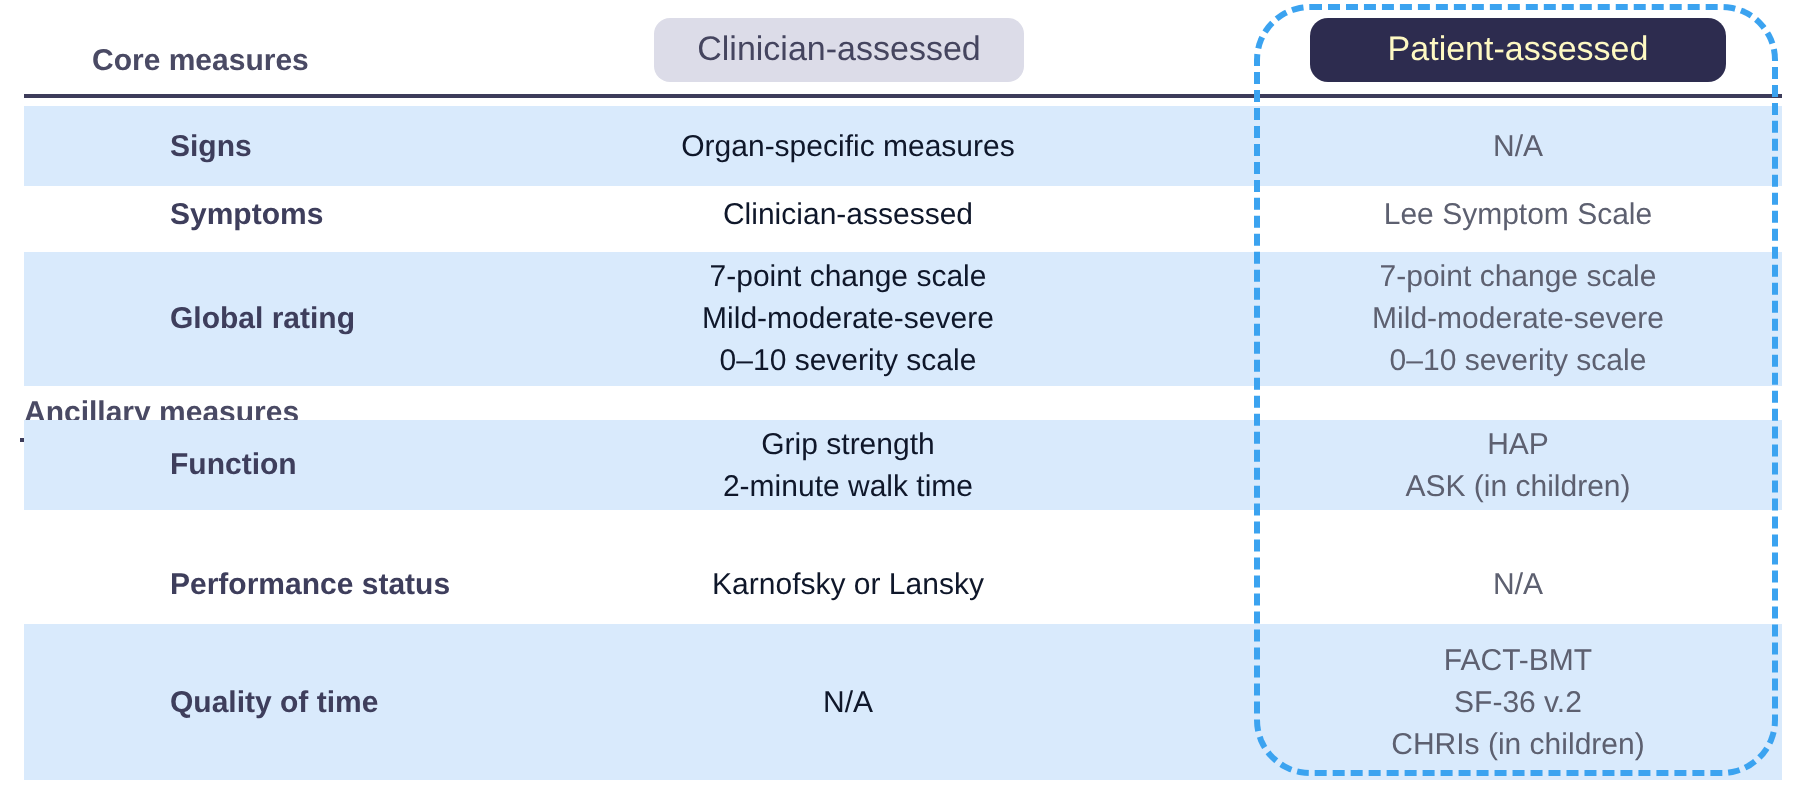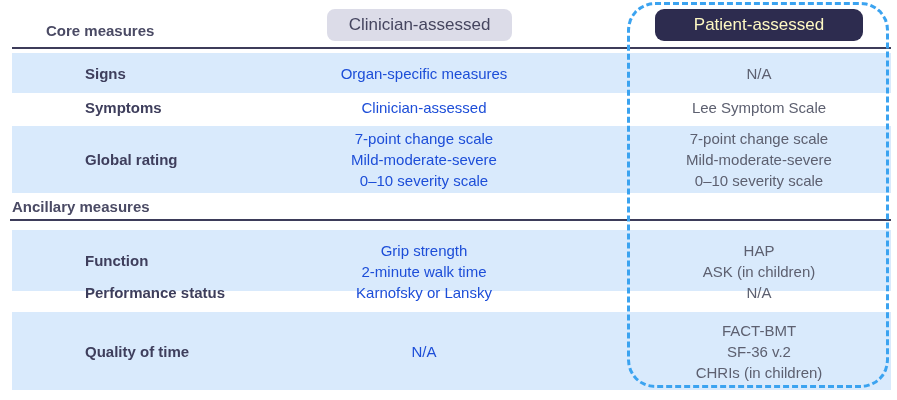--- a/index.html
+++ b/index.html
@@ -53,34 +53,34 @@
     left: 12px;
     width: 879px;
     display: flex;
     align-items: center;
     font-size: 15px;
   }
   .row.blue { background: #d9eafc; }
   #row-signs       { top: 53px;  height: 40px; }
   #row-symptoms    { top: 89px;  height: 37px; }
   #row-global      { top: 126px; height: 67px; }
-  #row-function    { top: 230px; height: 61px; }
+  #row-function    { top: 210px; height: 45px; }
   #row-performance { top: 272px; height: 40px; }
   #row-quality     { top: 312px; height: 78px; }
   .cell-label {
     flex: 0 0 260px;
     box-sizing: border-box;
     padding-left: 73px;
     font-weight: bold;
     color: #3e3e5c;
   }
   .cell-clin {
     flex: 0 0 304px;
     text-align: center;
-    color: #1d4ed8;
+    color: #0f172a;
     white-space: pre-line;
     line-height: 21px;
   }
   .cell-pat {
     margin-left: auto;
     flex: 0 0 264px;
     text-align: center;
     color: #5d6070;
     white-space: pre-line;
     line-height: 21px;

